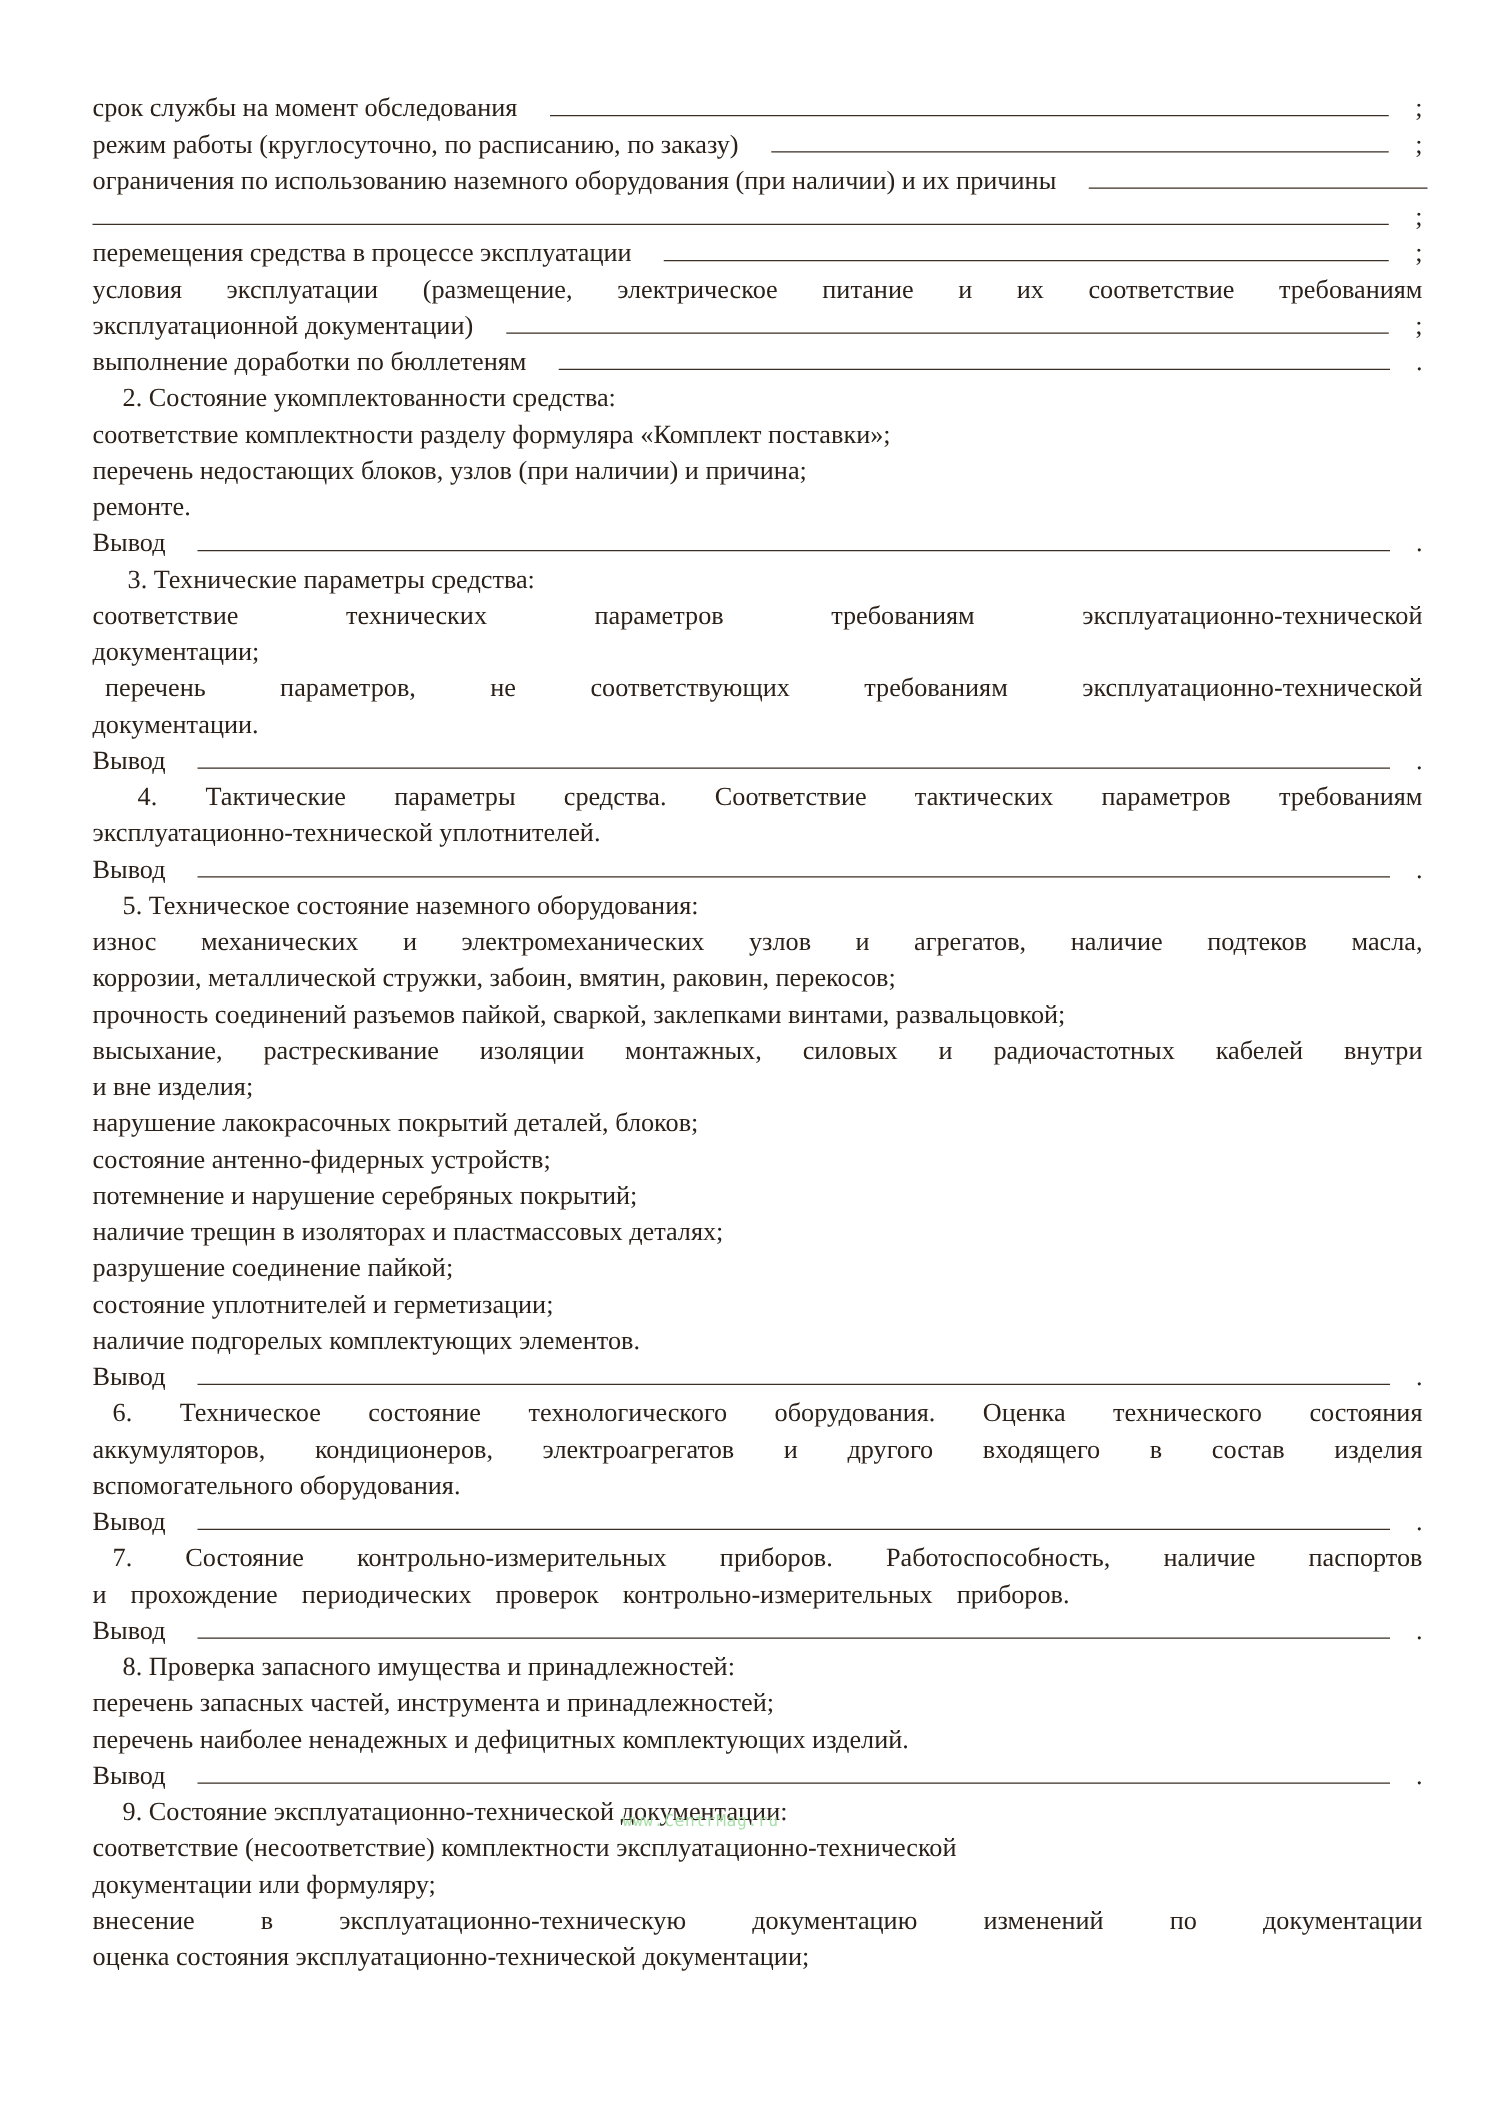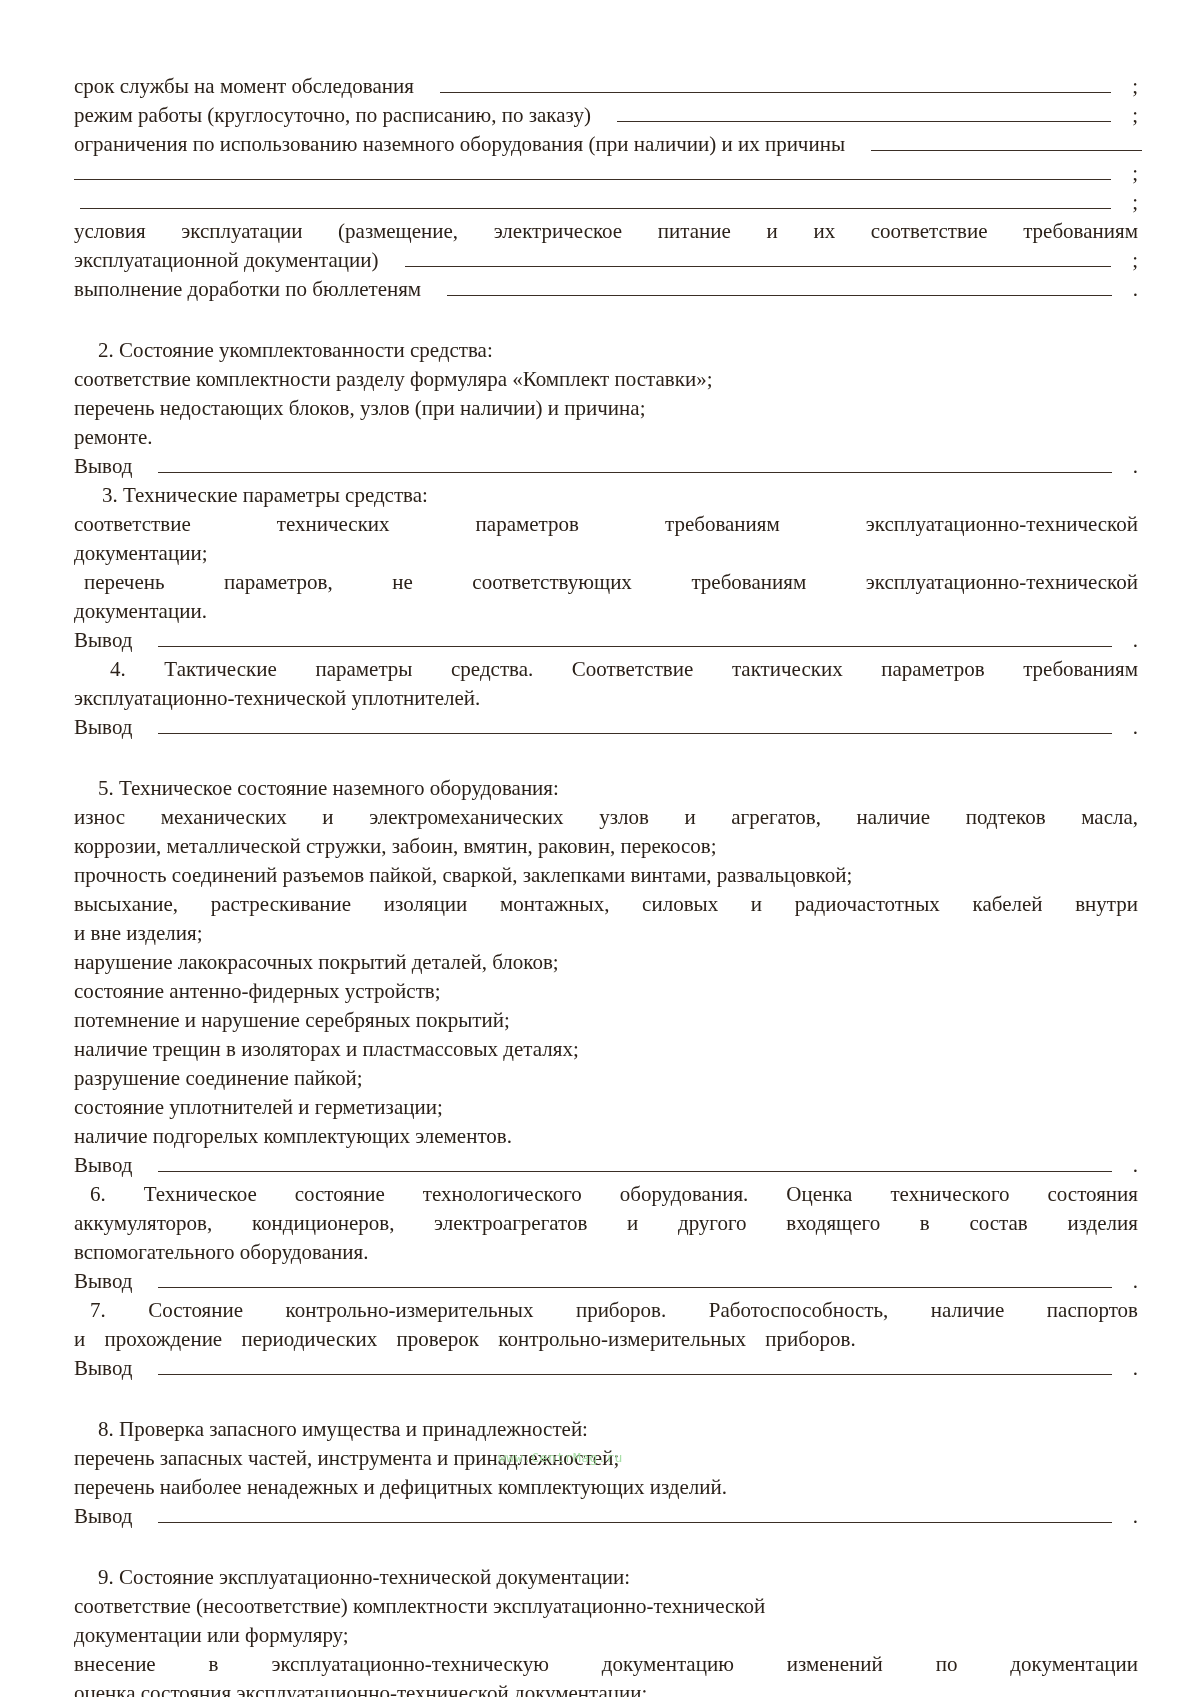--- a/index.html
+++ b/index.html
@@ -9,21 +9,21 @@
     font-family: "Liberation Serif", "DejaVu Serif", serif;
     font-size: 21px; color: #2b2119;
   }
   .ln {
     height: 29px; line-height: 29px; white-space: nowrap; display: flex; align-items: center;
     position: relative;
     gap: 20px;
   }
   .ln.justify { text-align: justify; text-align-last: justify; display: block; }
   .ln.justify span.txt { display: block; text-align: justify; text-align-last: justify; width: 100%; }
-  .ind1 { padding-left: 24px; margin-top: 32px; }
+  .ind1 { padding-left: 24px; }
   .ind2 { padding-left: 28px; }
   .ind3 { padding-left: 36px; }
   .ind-sm { padding-left: 16px; }
   .fill {
     flex: 1; border-bottom: 1.6px solid #3a2e25; margin-left: 6px; height: 20px; align-self: flex-start;
   }
   .fill.full { margin-left: 0; }
   .end { margin-left: 1px; }
   .watermark {
     position: absolute; left: 498px; top: 1450px;
@@ -48,20 +48,21 @@
   </div>
   <div class="ln">
     <span>ограничения  по использованию наземного оборудования (при наличии) и их причины</span>
     <span class="fill" style="margin-right:-4px"></span>
   </div>
   <div class="ln">
     <span class="fill full"></span>
     <span class="end">;</span>
   </div>
   <div class="ln">
+    <span>перемещения средства в процессе эксплуатации</span>
     <span class="fill"></span>
     <span class="end">;</span>
   </div>
   <div class="ln justify">
     <span class="txt">условия  эксплуатации  (размещение,  электрическое  питание  и  их соответствие требованиям</span>
   </div>
   <div class="ln">
     <span>эксплуатационной документации)</span>
     <span class="fill"></span>
     <span class="end">;</span>

